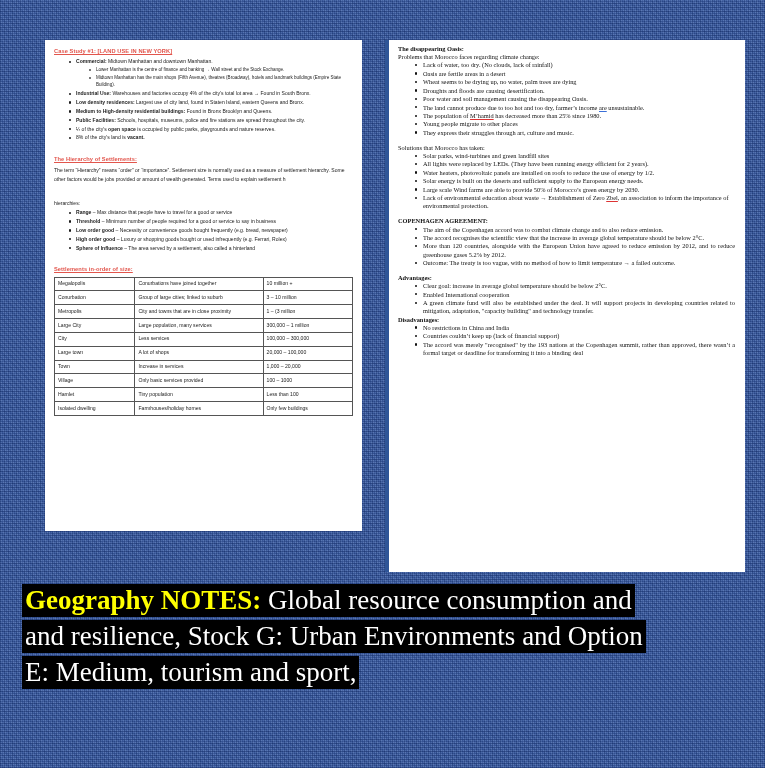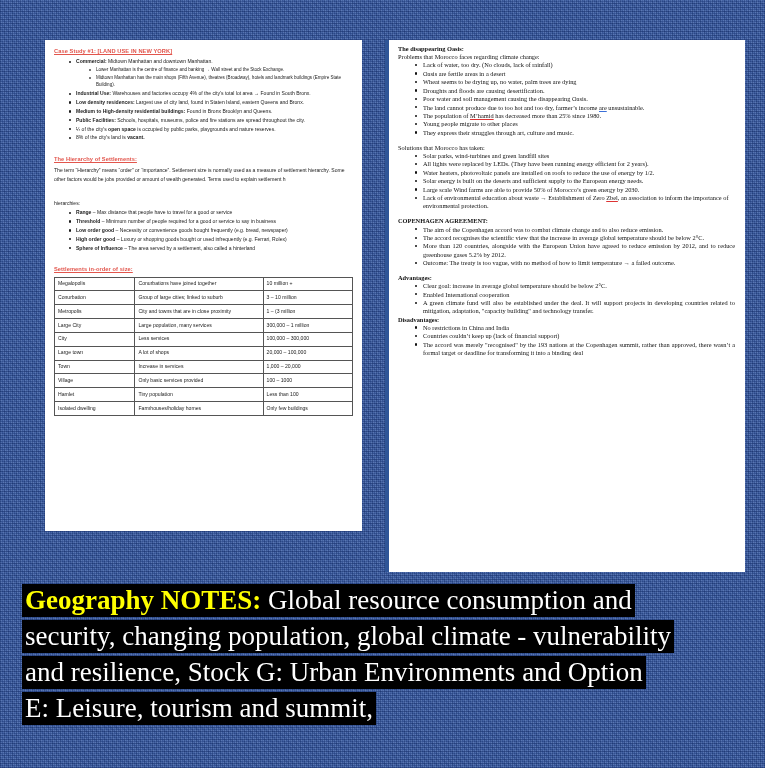--- a/index.html
+++ b/index.html
@@ -239,16 +239,15 @@
   <div class="sec-hd">Disadvantages:</div>
   <ul id="disadvantages-list">
       <li class="just">No restrictions in China and India</li>
       <li class="just">Countries couldn’t keep up (lack of financial support)</li>
       <li class="just">The accord was merely "recognised" by the 193 nations at the Copenhagen summit, rather than approved, there wasn’t a formal target or deadline for transforming it into a binding deal</li>
     </ul>
 </div>
 
 <div id="caption">
     <span class="cl"><span class="hl"><span class="yellow">Geography NOTES:</span> Global resource consumption and</span></span>
-    <span class="cl"><span class="hl">security, changing population, global climate - vulnerability</span></span>
     <span class="cl"><span class="hl">and resilience, Stock G: Urban Environments and Option</span></span>
-    <span class="cl"><span class="hl">E: Leisure, tourism and summit,</span></span>
+    <span class="cl"><span class="hl">E: Medium, tourism and sport,</span></span>
   </div>
 
 </body></html>

